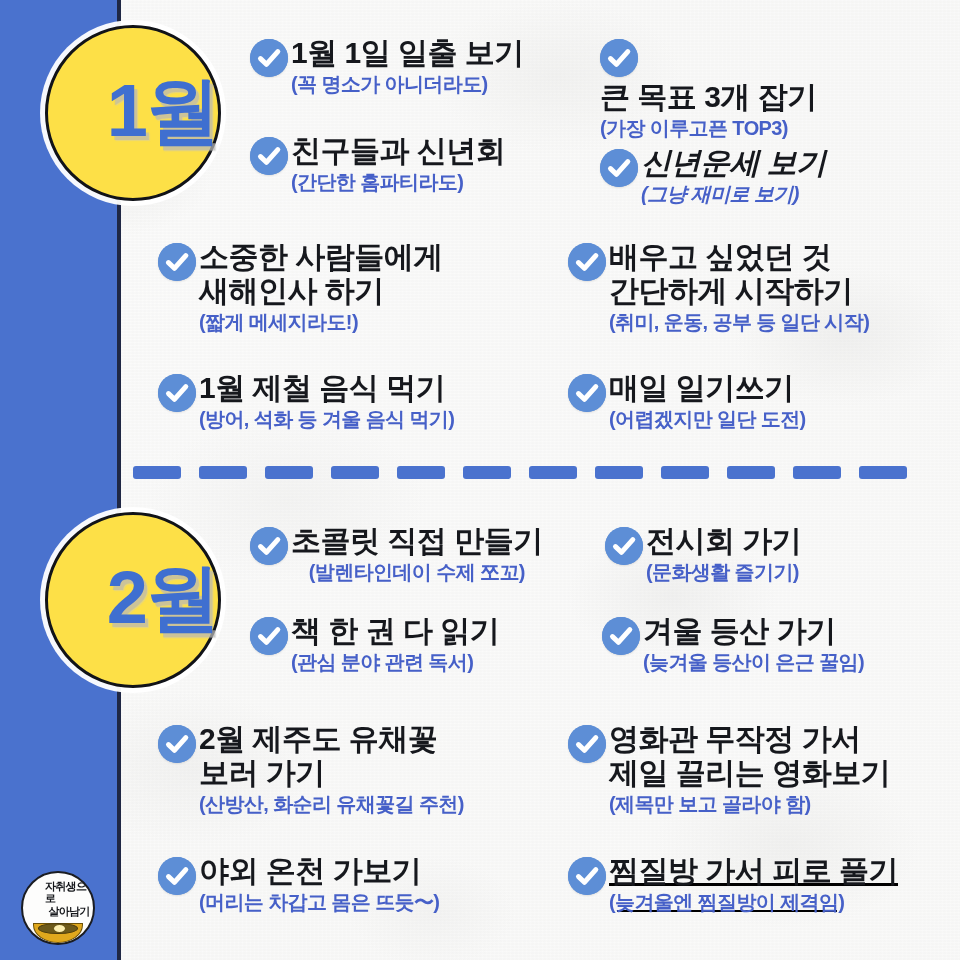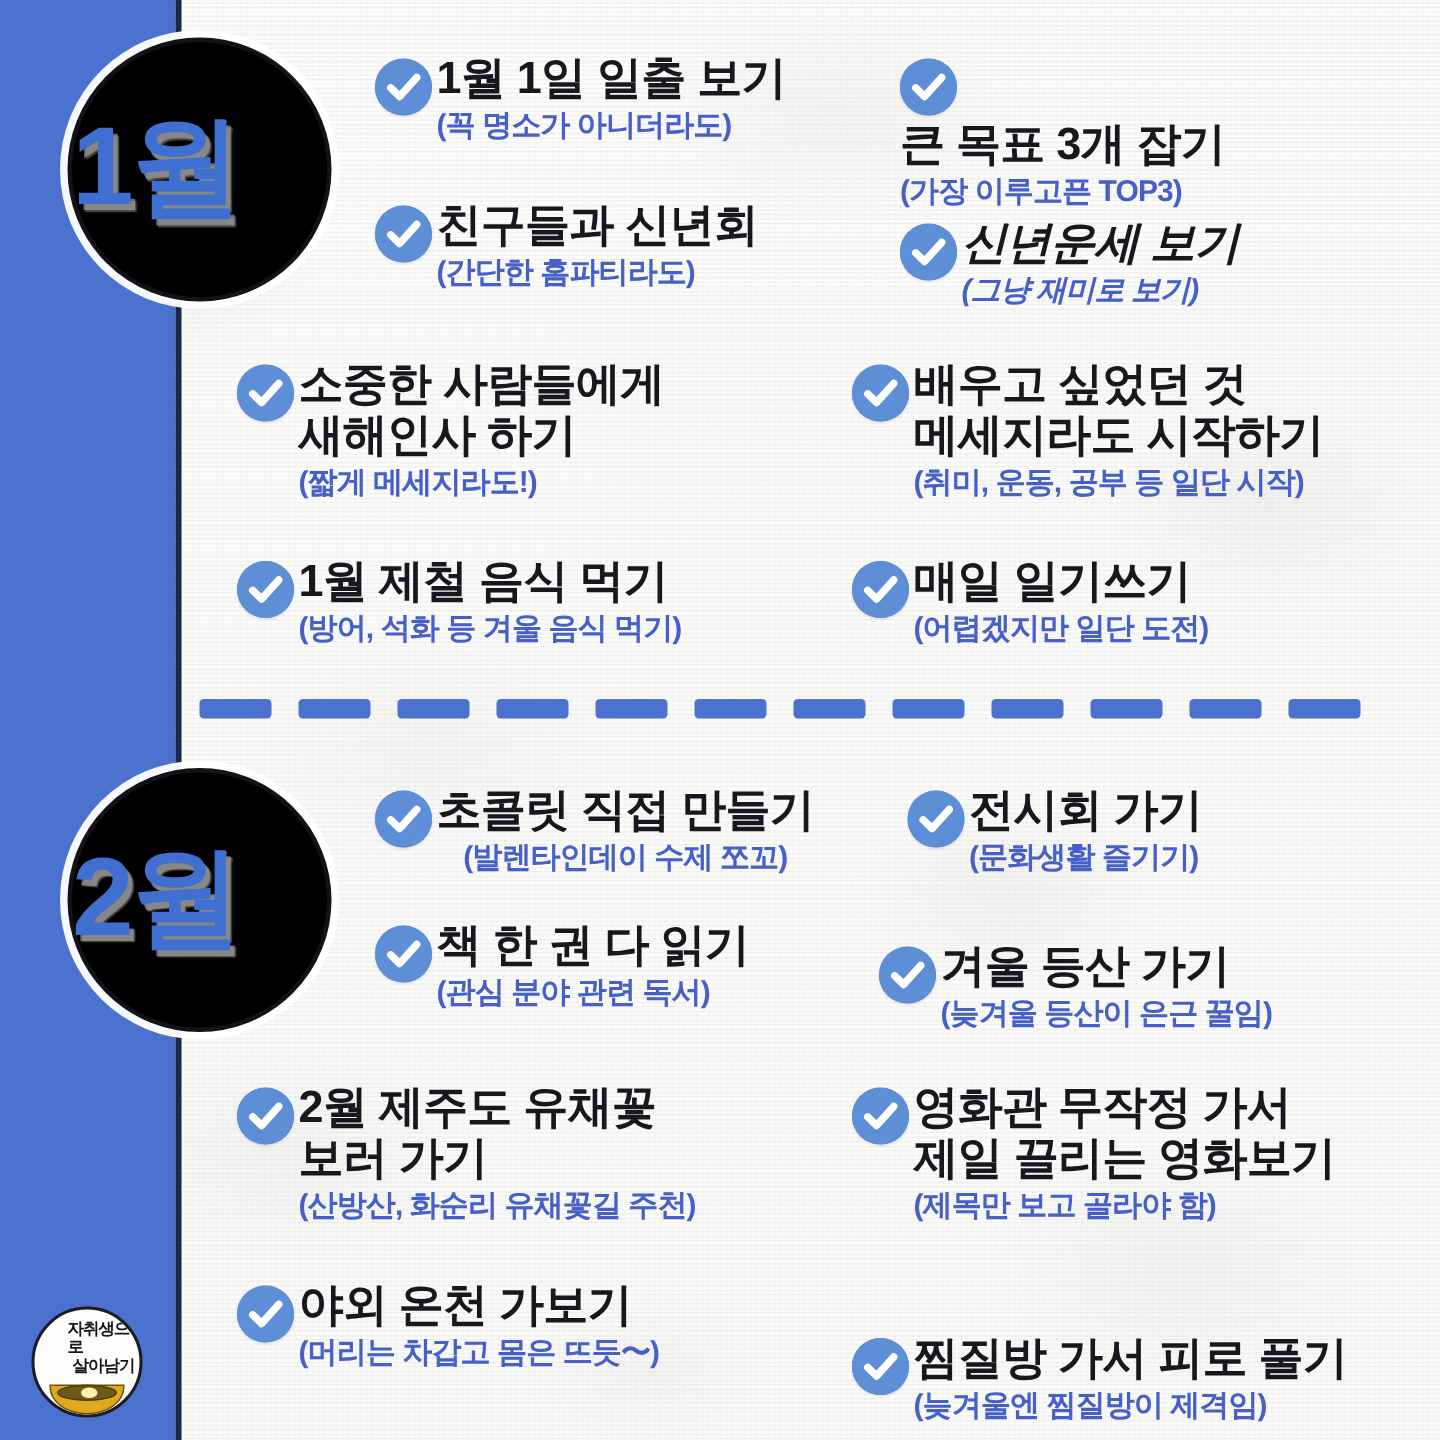--- a/index.html
+++ b/index.html
@@ -67,26 +67,26 @@
     height: 960px;
     background: #1f2744;
   }
 
   
   .month-badge {
     position: absolute;
     width: 170px;
     height: 170px;
     border-radius: 50%;
-    background: #000000;
+    background: #fde047;
     border: 3px solid #111318;
     box-shadow: 0 0 0 5px rgba(255,255,255,0.95);
     display: flex;
     align-items: center;
-    justify-content: flex-start;
+    justify-content: flex-end;
   }
   .month-badge .mtext {
     font-size: 74px;
     font-weight: 700;
     color: #3f6fd0;
     letter-spacing: -2px;
     line-height: 1;
     text-shadow:
        3px 4px 0 rgba(180,180,178,0.55),
        4px 5px 1px rgba(200,200,198,0.4);
@@ -308,21 +308,21 @@
 
   <div class="item" style="left:568px; top:240px;">
     <span class="check">
       <svg viewBox="0 0 38 38">
           <circle cx="19" cy="19" r="19" fill="#5d8ed6"></circle>
           <path d="M10.5 19.6 L16.4 25.3 L27.8 12.6" stroke="#ffffff" stroke-width="5" stroke-linecap="round" stroke-linejoin="round" fill="none"></path>
         </svg>
     </span>
     <span class="item-texts">
       <span class="item-title">배우고 싶었던 것
-메세지라도 시작하기</span>
+간단하게 시작하기</span>
       <span class="item-sub">(취미, 운동, 공부 등 일단 시작)</span>
     </span>
   </div>
 
   <div class="item" style="left:158px; top:371px;">
     <span class="check">
       <svg viewBox="0 0 38 38">
           <circle cx="19" cy="19" r="19" fill="#5d8ed6"></circle>
           <path d="M10.5 19.6 L16.4 25.3 L27.8 12.6" stroke="#ffffff" stroke-width="5" stroke-linecap="round" stroke-linejoin="round" fill="none"></path>
         </svg>
@@ -378,21 +378,21 @@
           <circle cx="19" cy="19" r="19" fill="#5d8ed6"></circle>
           <path d="M10.5 19.6 L16.4 25.3 L27.8 12.6" stroke="#ffffff" stroke-width="5" stroke-linecap="round" stroke-linejoin="round" fill="none"></path>
         </svg>
     </span>
     <span class="item-texts">
       <span class="item-title">책 한 권 다 읽기</span>
       <span class="item-sub">(관심 분야 관련 독서)</span>
     </span>
   </div>
 
-  <div class="item" style="left:586px; top:614px;margin-top:14px;">
+  <div class="item" style="left:602px; top:614px;">
     <span class="check">
       <svg viewBox="0 0 38 38">
           <circle cx="19" cy="19" r="19" fill="#5d8ed6"></circle>
           <path d="M10.5 19.6 L16.4 25.3 L27.8 12.6" stroke="#ffffff" stroke-width="5" stroke-linecap="round" stroke-linejoin="round" fill="none"></path>
         </svg>
     </span>
     <span class="item-texts">
       <span class="item-title">겨울 등산 가기</span>
       <span class="item-sub">(늦겨울 등산이 은근 꿀임)</span>
     </span>
@@ -432,21 +432,21 @@
           <circle cx="19" cy="19" r="19" fill="#5d8ed6"></circle>
           <path d="M10.5 19.6 L16.4 25.3 L27.8 12.6" stroke="#ffffff" stroke-width="5" stroke-linecap="round" stroke-linejoin="round" fill="none"></path>
         </svg>
     </span>
     <span class="item-texts">
       <span class="item-title">야외 온천 가보기</span>
       <span class="item-sub">(머리는 차갑고 몸은 뜨듯〜)</span>
     </span>
   </div>
 
-  <div class="item" style="left:568px; top:889px;">
+  <div class="item" style="left:568px; top:854px;text-decoration:underline;">
     <span class="check">
       <svg viewBox="0 0 38 38">
           <circle cx="19" cy="19" r="19" fill="#5d8ed6"></circle>
           <path d="M10.5 19.6 L16.4 25.3 L27.8 12.6" stroke="#ffffff" stroke-width="5" stroke-linecap="round" stroke-linejoin="round" fill="none"></path>
         </svg>
     </span>
     <span class="item-texts">
       <span class="item-title">찜질방 가서 피로 풀기</span>
       <span class="item-sub">(늦겨울엔 찜질방이 제격임)</span>
     </span>

